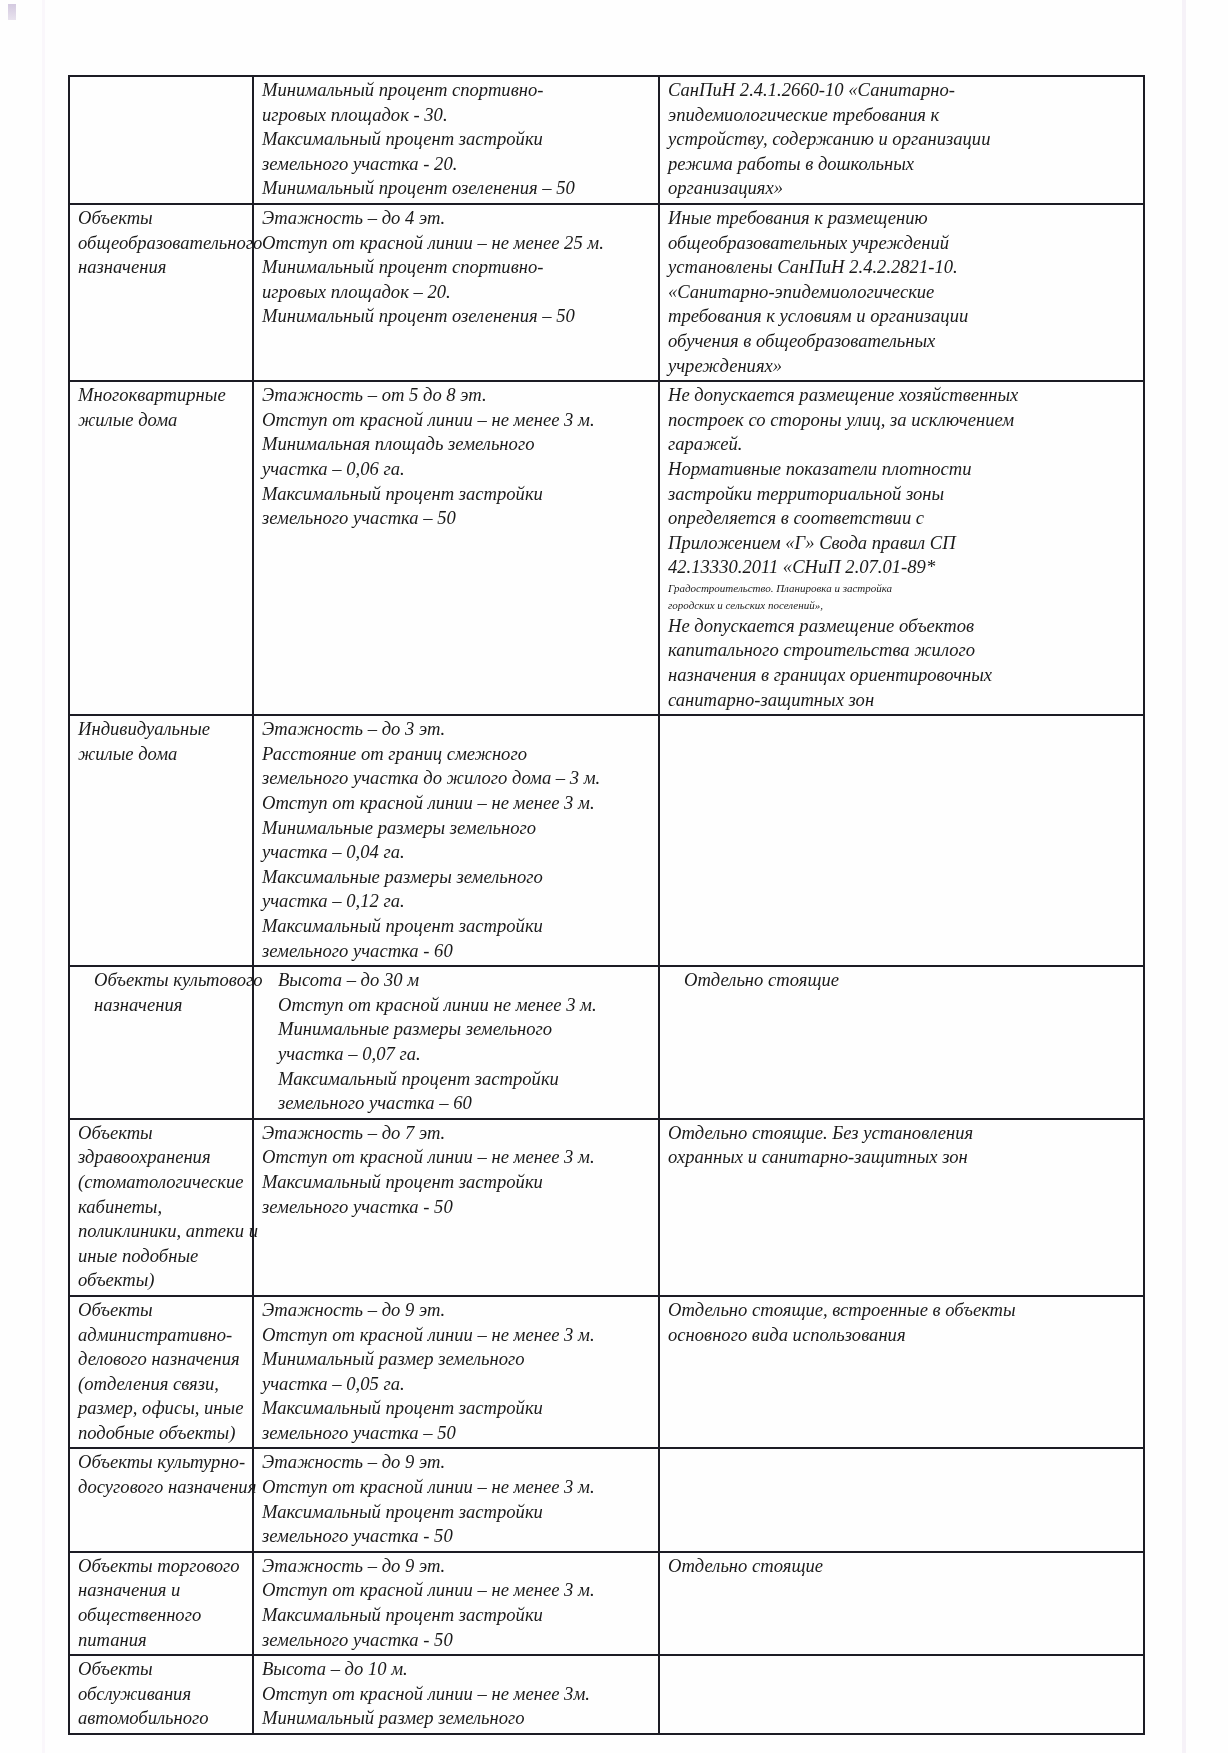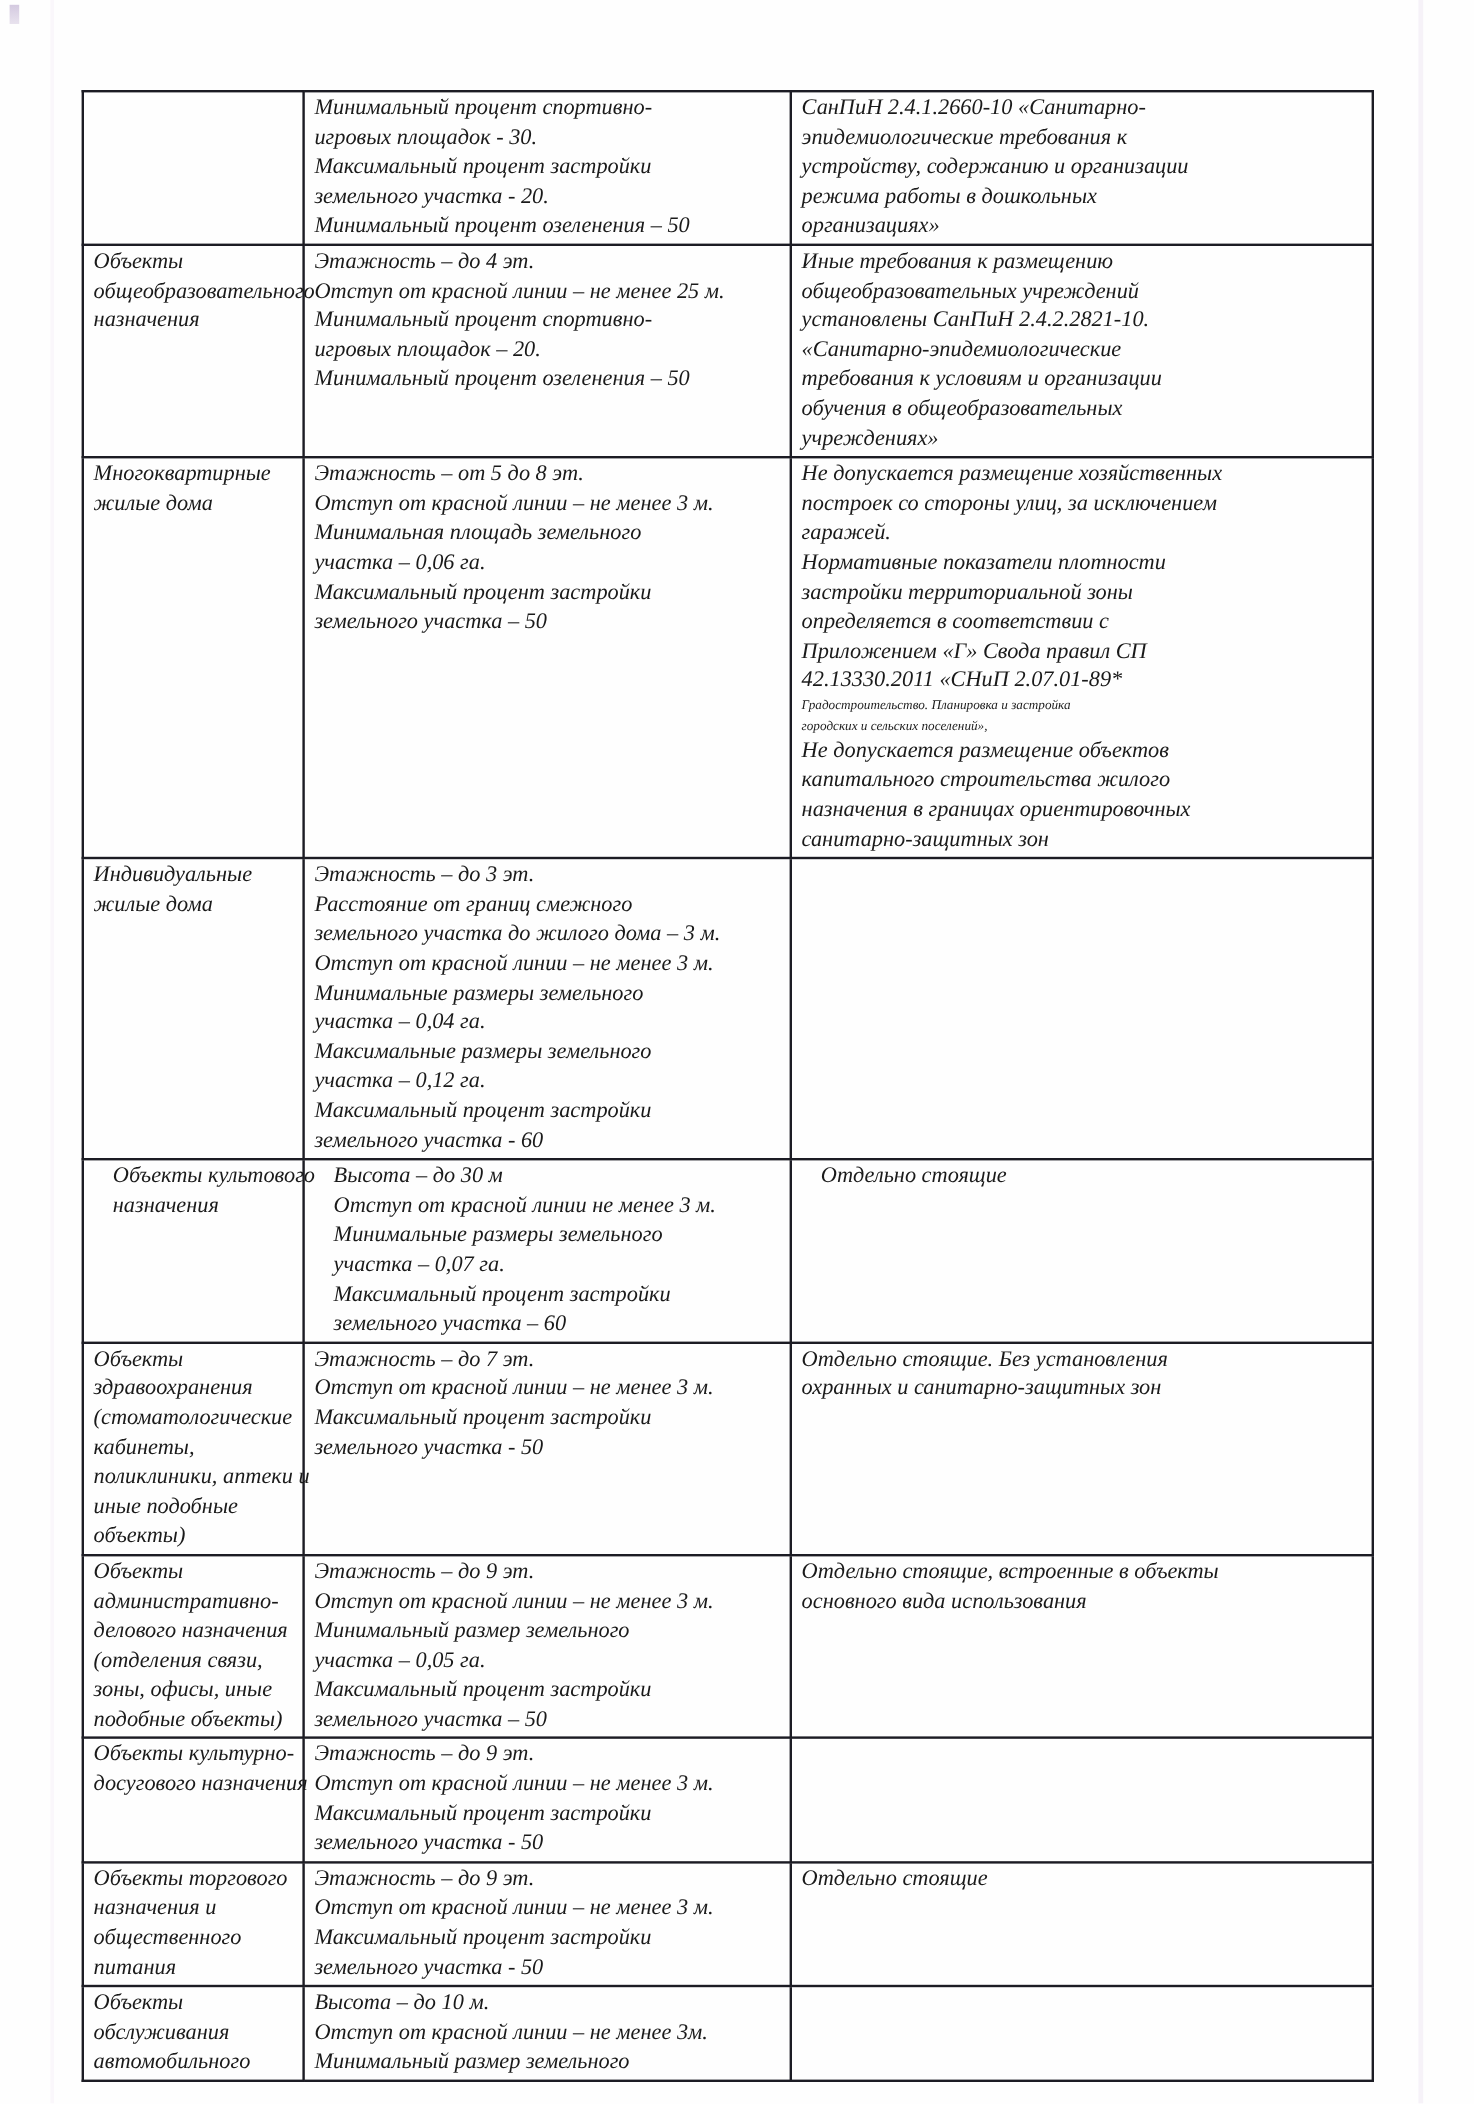--- a/index.html
+++ b/index.html
@@ -217,21 +217,21 @@
           <span class="line">Отдельно стоящие. Без установления</span>
           <span class="line">охранных и санитарно-защитных зон</span>
         </td>
       </tr>
       <tr class="r6">
         <td>
           <span class="line">Объекты</span>
           <span class="line">административно-</span>
           <span class="line">делового назначения</span>
           <span class="line">(отделения связи,</span>
-          <span class="line">зоны, офисы, иные</span>
+          <span class="line">размер, офисы, иные</span>
           <span class="line">подобные объекты)</span>
         </td>
         <td>
           <span class="line">Этажность – до 9 эт.</span>
           <span class="line">Отступ от красной линии – не менее 3 м.</span>
           <span class="line">Минимальный размер земельного</span>
           <span class="line">участка – 0,05 га.</span>
           <span class="line">Максимальный процент застройки</span>
           <span class="line">земельного участка – 50</span>
         </td>

